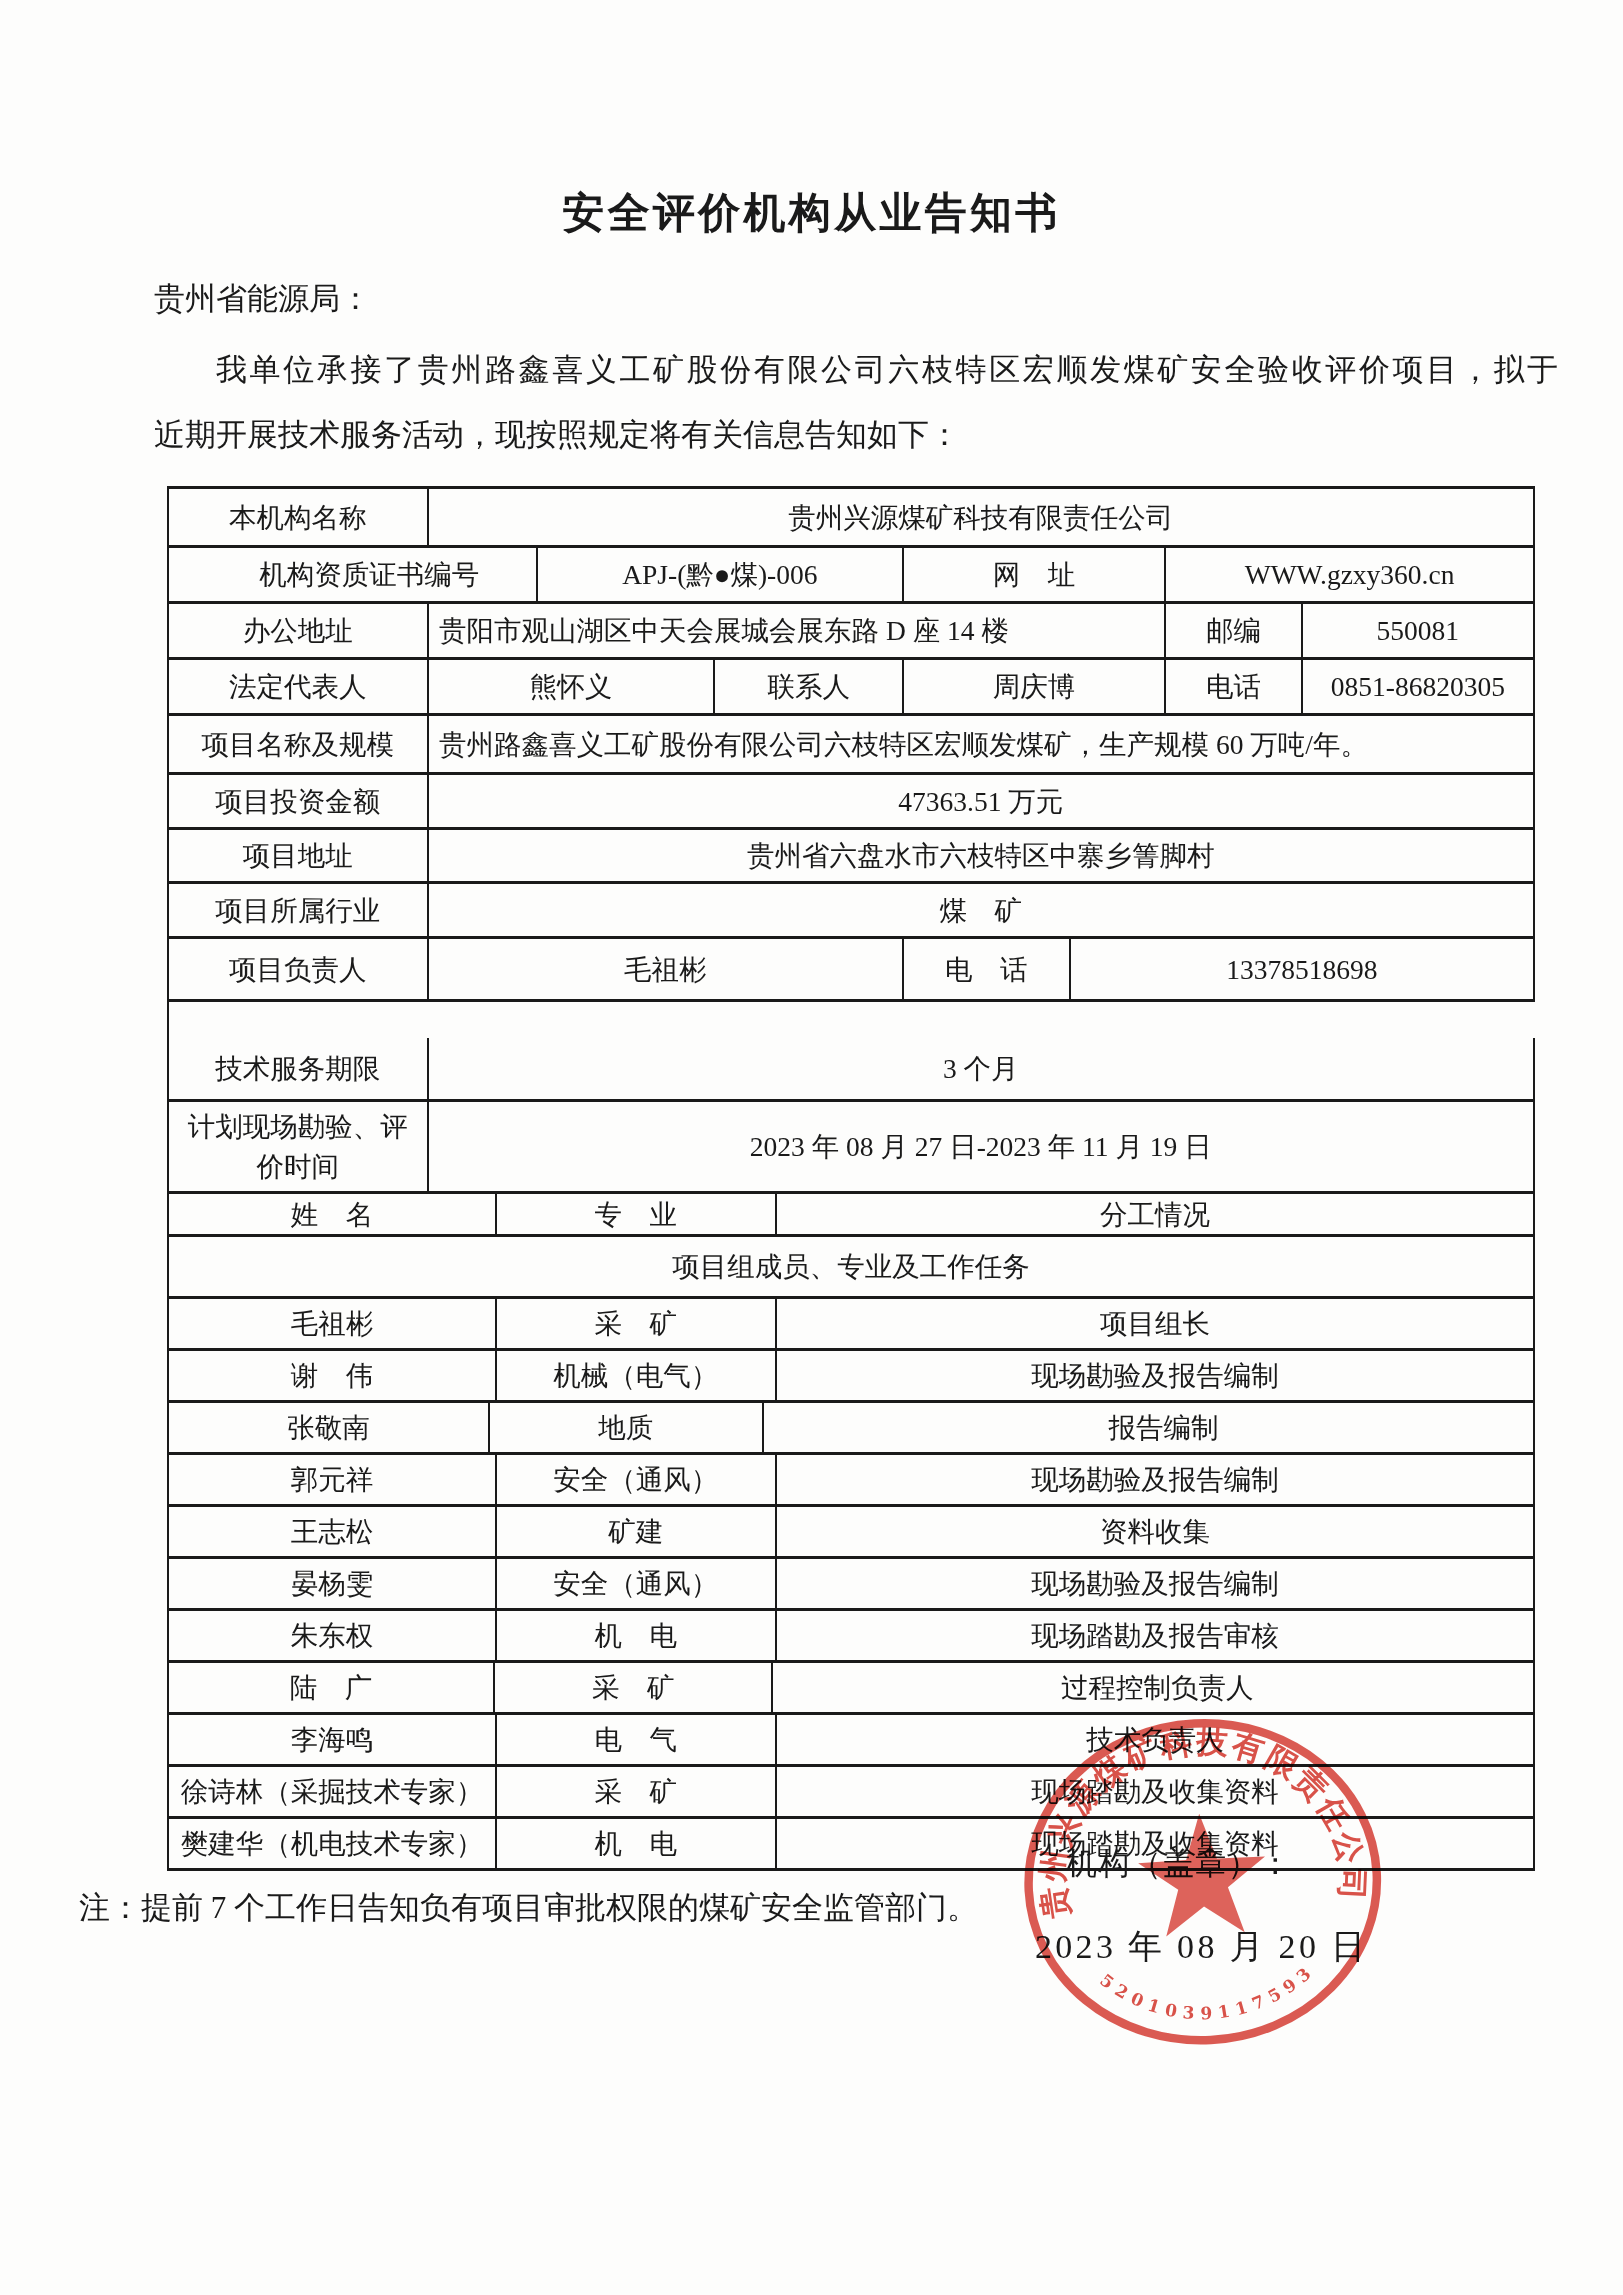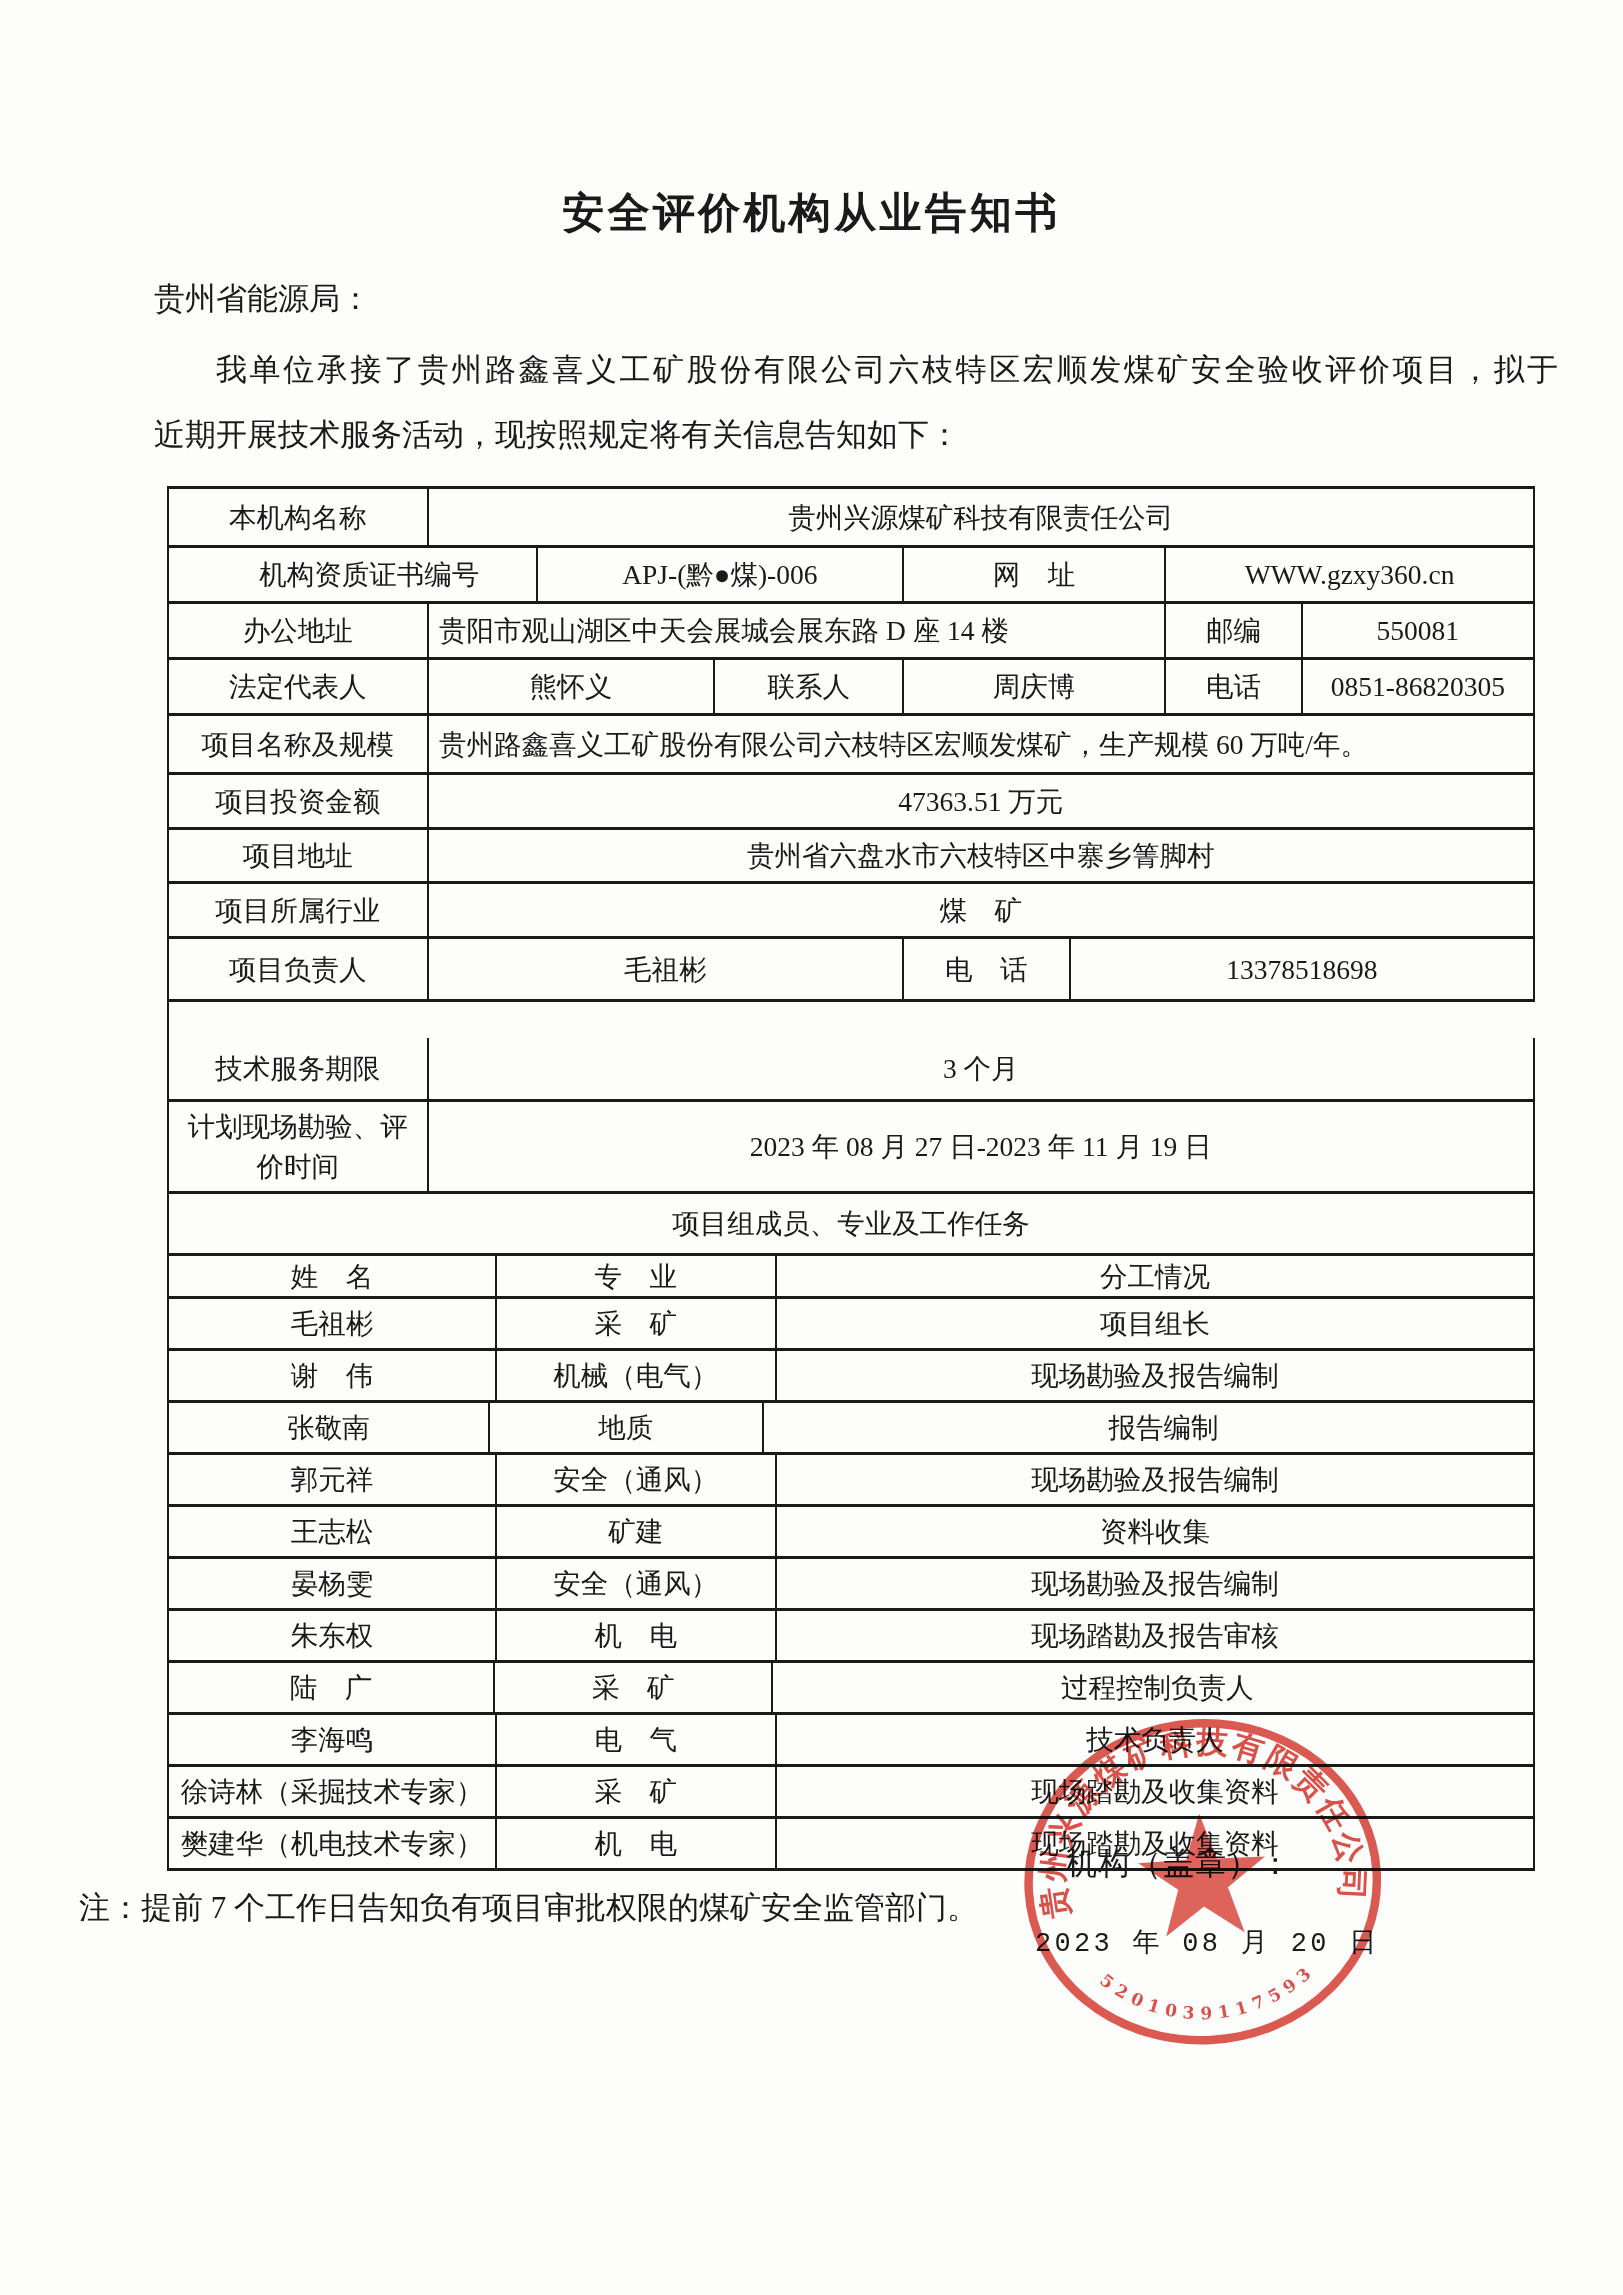--- a/index.html
+++ b/index.html
@@ -68,23 +68,22 @@
   }
   .sign-label{
     position:absolute;
     left:1066px;top:1843px;
     font-size:31px;
     letter-spacing:1.3px;
   }
   .sign-date{
     position:absolute;
     left:1035px;top:1924px;
-    font-size:27px;
+    font-size:34px;
     letter-spacing:3.3px;
-    font-family:Liberation Mono, monospace;
   }
   .seal{
     position:absolute;
     left:1000px;top:1697px;
     mix-blend-mode:multiply;
     opacity:.93;
     transform:rotate(-3deg);
   }
   .seal ellipse{stroke-opacity:.95;}
   .seal polygon{fill-opacity:.9;}
@@ -152,27 +151,27 @@
         <div class="tcell" style="width: 34%;">13378518698</div>
       </div>
       <div class="trow" style="height: 64px; margin-top: 36px;">
         <div class="tcell" style="width: 19%;">技术服务期限</div>
         <div class="tcell" style="width: 81%;">3 个月</div>
       </div>
       <div class="trow" style="height: 92px;">
         <div class="tcell" style="width: 19%;">计划现场勘验、评价时间</div>
         <div class="tcell" style="width: 81%;">2023 年 08 月 27 日-2023 年 11 月 19 日</div>
       </div>
-      <div class="trow" style="height: 62px;">
-        <div class="tcell" style="width: 100%;">项目组成员、专业及工作任务</div>
-      </div>
       <div class="trow" style="height: 43px;">
         <div class="tcell" style="width: 24%;">姓　名</div>
         <div class="tcell" style="width: 20.5%;">专　业</div>
         <div class="tcell" style="width: 55.5%;">分工情况</div>
+      </div>
+      <div class="trow" style="height: 62px;">
+        <div class="tcell" style="width: 100%;">项目组成员、专业及工作任务</div>
       </div>
       <div class="trow" style="height: 52px;">
         <div class="tcell" style="width: 24%;">毛祖彬</div>
         <div class="tcell" style="width: 20.5%;">采　矿</div>
         <div class="tcell" style="width: 55.5%;">项目组长</div>
       </div>
       <div class="trow" style="height: 52px;">
         <div class="tcell" style="width: 24%;">谢　伟</div>
         <div class="tcell" style="width: 20.5%;">机械（电气）</div>
         <div class="tcell" style="width: 55.5%;">现场勘验及报告编制</div>

